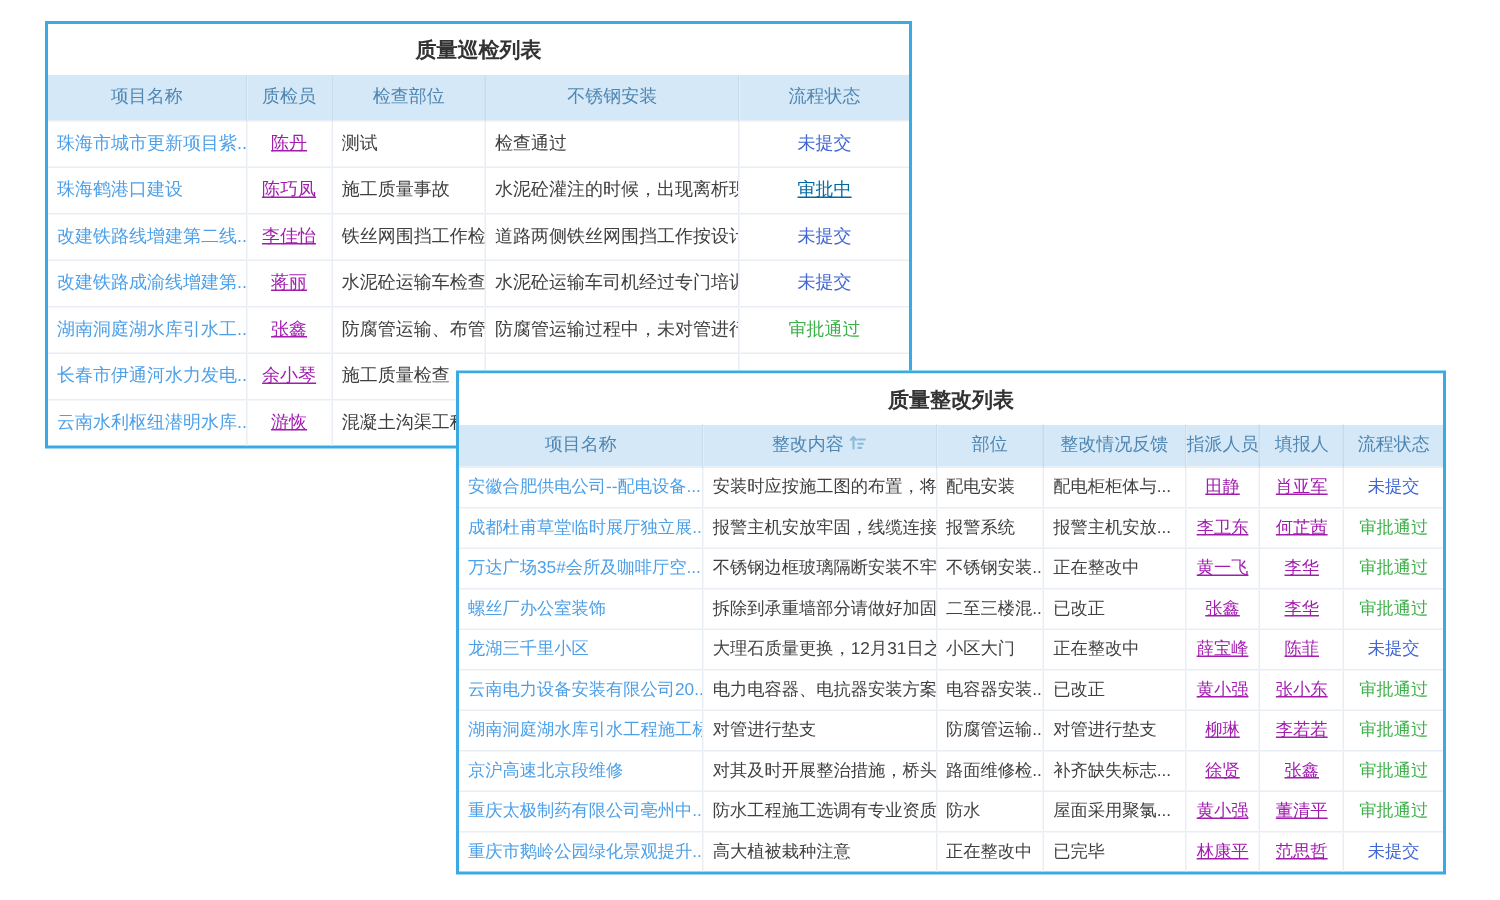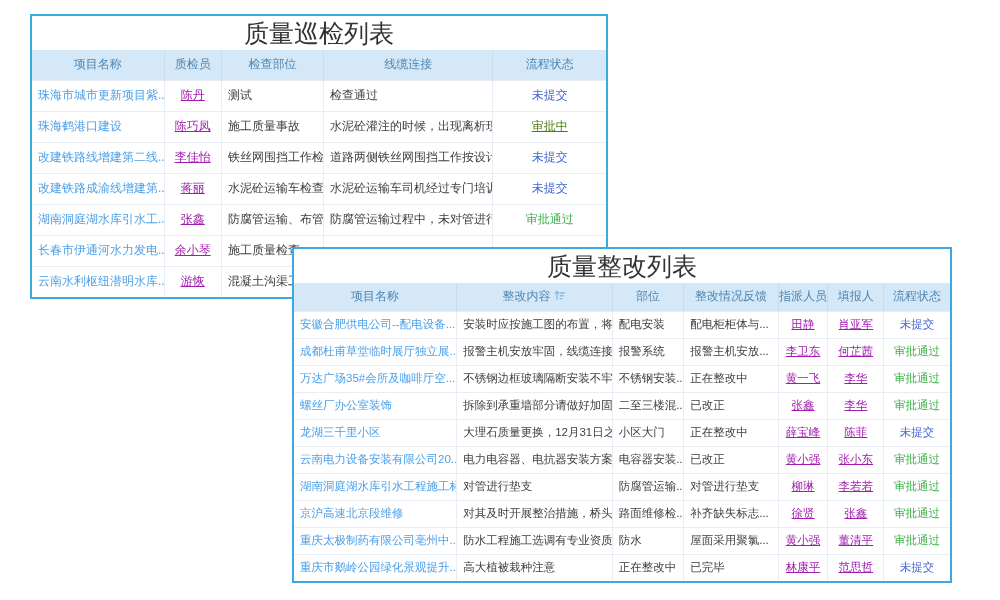--- a/index.html
+++ b/index.html
@@ -1,22 +1,22 @@
 <!DOCTYPE html>
 <html><head>
 <meta charset="utf-8">
 <style>
   * { margin:0; padding:0; box-sizing:border-box; }
   html,body { width:1000px; height:600px; background:#ffffff; overflow:hidden;
     font-family:"Liberation Sans","DejaVu Sans",sans-serif; }
   .table-card { position:absolute; background:#ffffff; border:2px solid #3aabe2; }
   #inspection-card { left:30px; top:14px; width:578px; height:285px; z-index:1; }
-  #rectification-card { left:292px; top:247px; width:660px; height:336px; z-index:2; }
-  .table-title { height:34px; line-height:34px; text-align:center; font-size:25px;
-    font-weight:normal; color:#333333; background:#ffffff; }
+  #rectification-card { left:304px; top:247px; width:660px; height:336px; z-index:2; }
+  .table-title { height:34px; line-height:34px; text-align:center; font-size:14px;
+    font-weight:bold; color:#333333; background:#ffffff; }
   table { width:100%; border-collapse:collapse; table-layout:fixed; }
   th { background:#d4e8f7; color:#4f86b2; font-weight:normal; font-size:12px;
     text-align:center; border-left:1px solid #c9dcea; white-space:nowrap; overflow:hidden;margin-top:24px; }
   th:first-child { border-left:none; }
   #inspection-card th { height:30px; }
   #rectification-card th { height:28px; }
   td { font-size:12px; color:#404040; border-top:1px solid #e9eef4;
     border-left:1px solid #e9eef4; white-space:nowrap; overflow:hidden;
     padding:0 6px; }
   td:first-child { border-left:none; }
@@ -41,38 +41,38 @@
         <col style="width: 10%;">
         <col style="width: 17.8%;">
         <col style="width: 29.5%;">
         <col style="width: 19.7%;">
       </colgroup>
       <thead>
         <tr>
           <th><span>项目名称</span></th>
           <th><span>质检员</span></th>
           <th><span>检查部位</span></th>
-          <th><span>线缆连接</span></th>
+          <th><span>不锈钢安装</span></th>
           <th><span>流程状态</span></th>
         </tr>
       </thead>
       <tbody>
         <tr>
           <td class="align-left"><span class="cell-link">珠海市城市更新项目紫...</span></td>
           <td class="align-center"><span class="cell-person">陈丹</span></td>
           <td class="align-left"><span>测试</span></td>
           <td class="align-left"><span>检查通过</span></td>
           <td class="align-center"><span class="cell-status" style="color: rgb(65, 102, 213);">未提交</span></td>
         </tr>
         <tr>
           <td class="align-left"><span class="cell-link">珠海鹤港口建设</span></td>
           <td class="align-center"><span class="cell-person">陈巧凤</span></td>
           <td class="align-left"><span>施工质量事故</span></td>
           <td class="align-left"><span>水泥砼灌注的时候，出现离析现象</span></td>
-          <td class="align-center"><span class="cell-status" style="color: #4d7c0f; text-decoration: underline;">审批中</span></td>
+          <td class="align-center"><span class="cell-status" style="color: #0369a1; text-decoration: underline;">审批中</span></td>
         </tr>
         <tr>
           <td class="align-left"><span class="cell-link">改建铁路线增建第二线...</span></td>
           <td class="align-center"><span class="cell-person">李佳怡</span></td>
           <td class="align-left"><span>铁丝网围挡工作检查</span></td>
           <td class="align-left"><span>道路两侧铁丝网围挡工作按设计...</span></td>
           <td class="align-center"><span class="cell-status" style="color: rgb(65, 102, 213);">未提交</span></td>
         </tr>
         <tr>
           <td class="align-left"><span class="cell-link">改建铁路成渝线增建第...</span></td>

